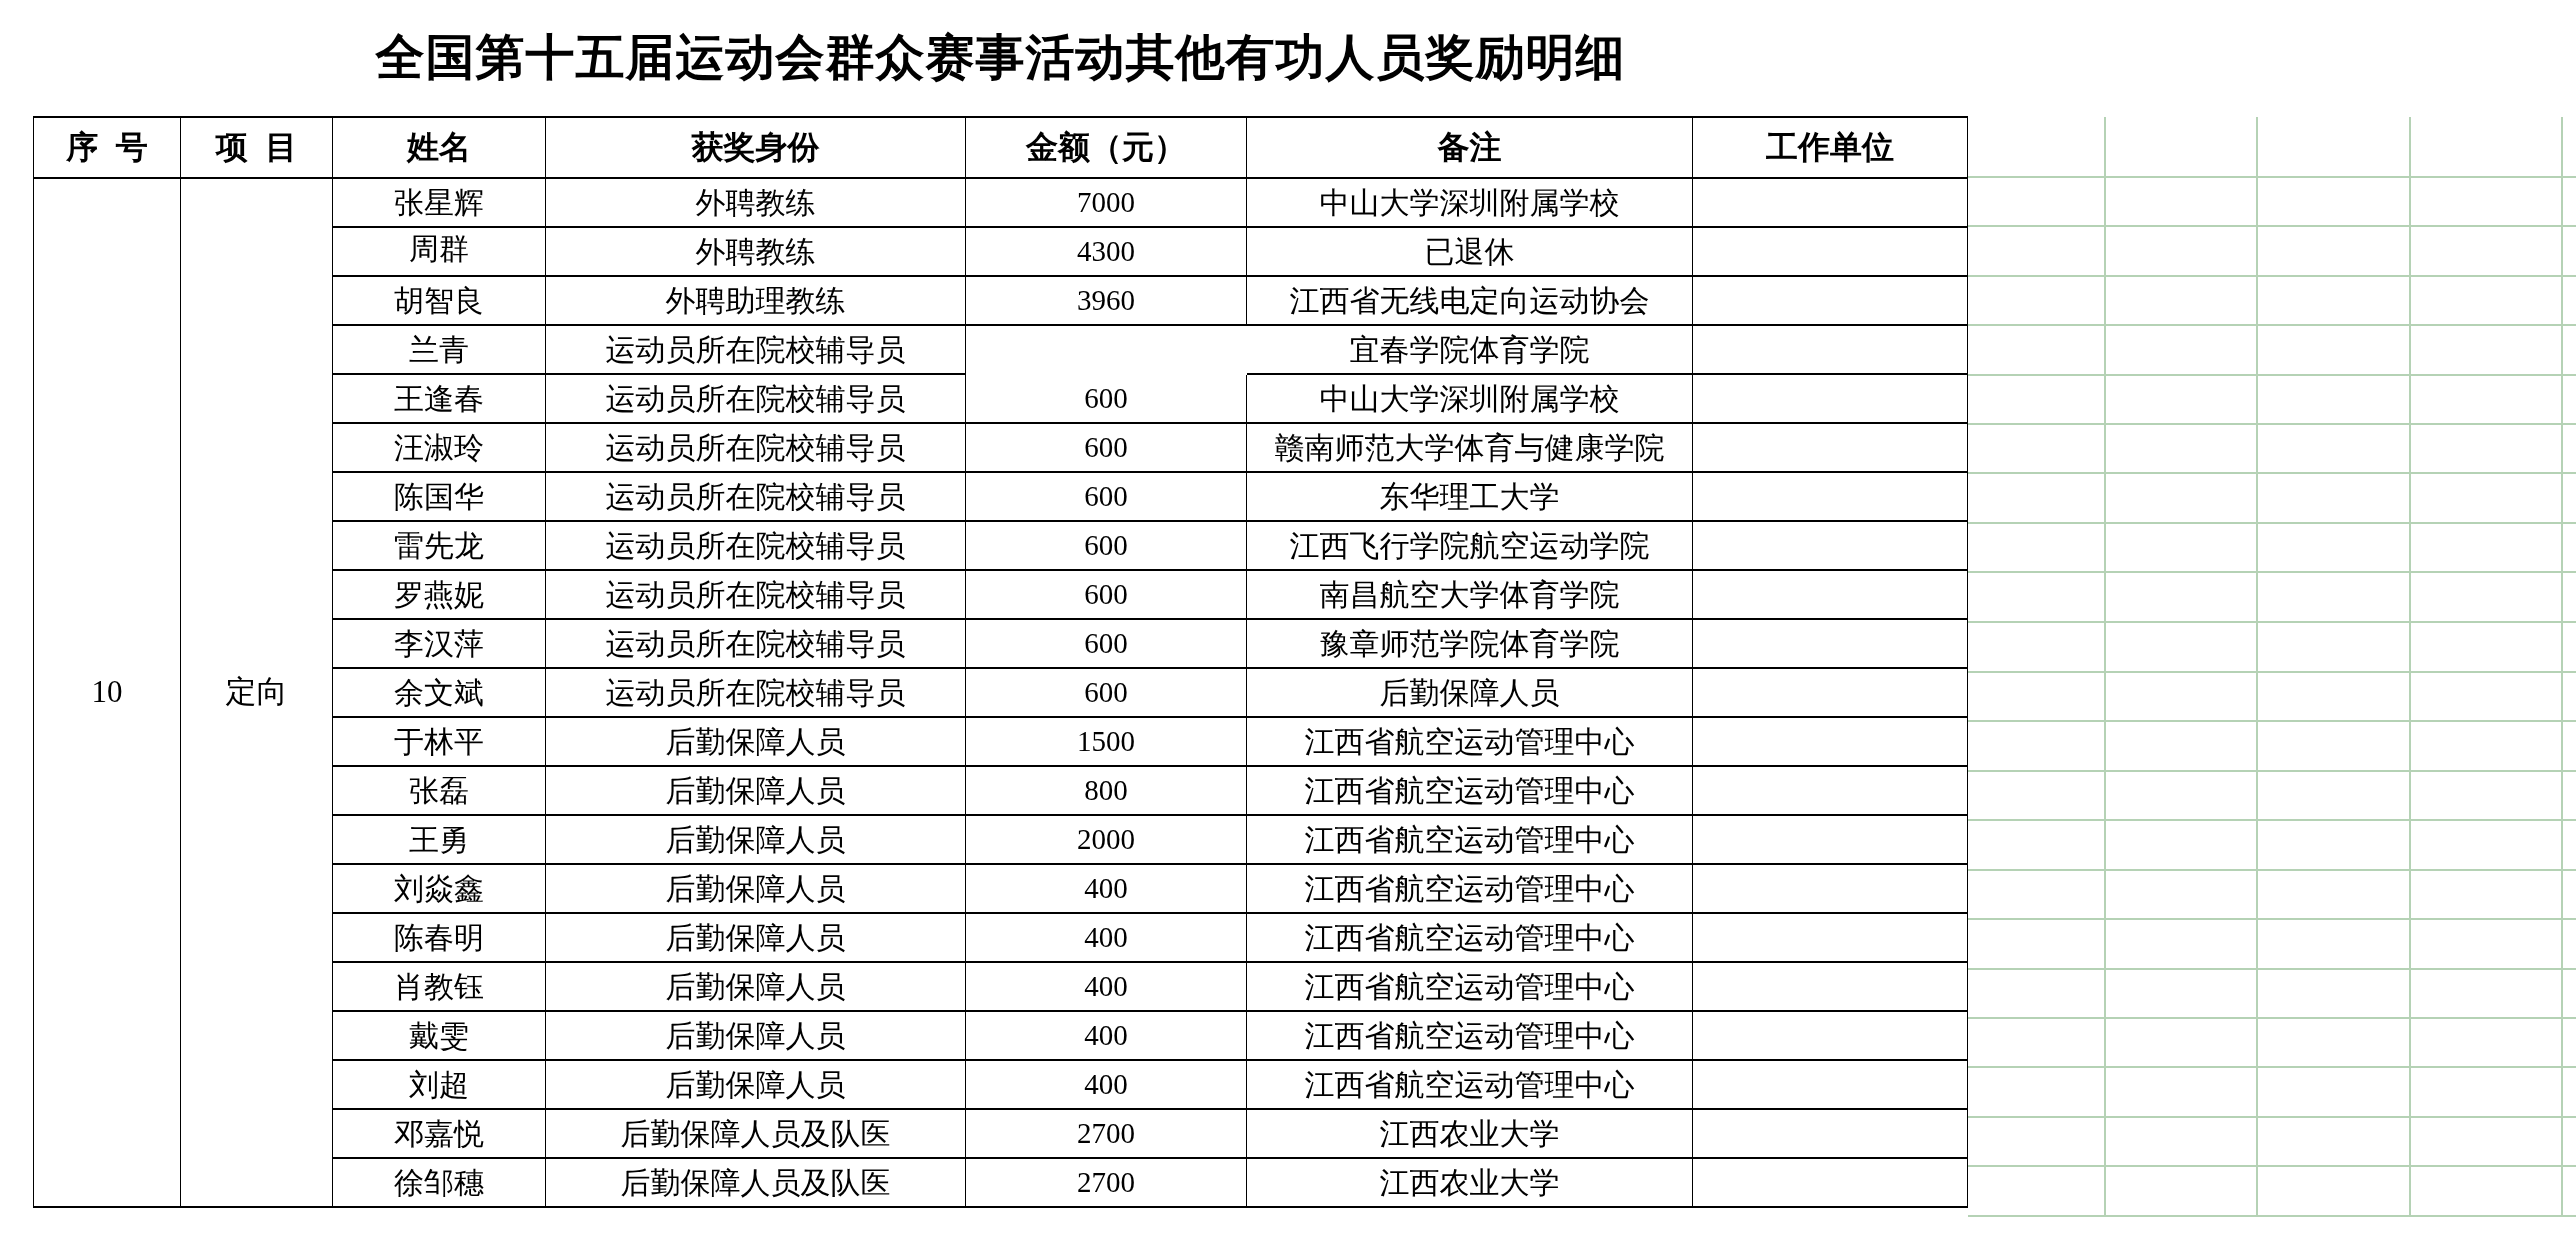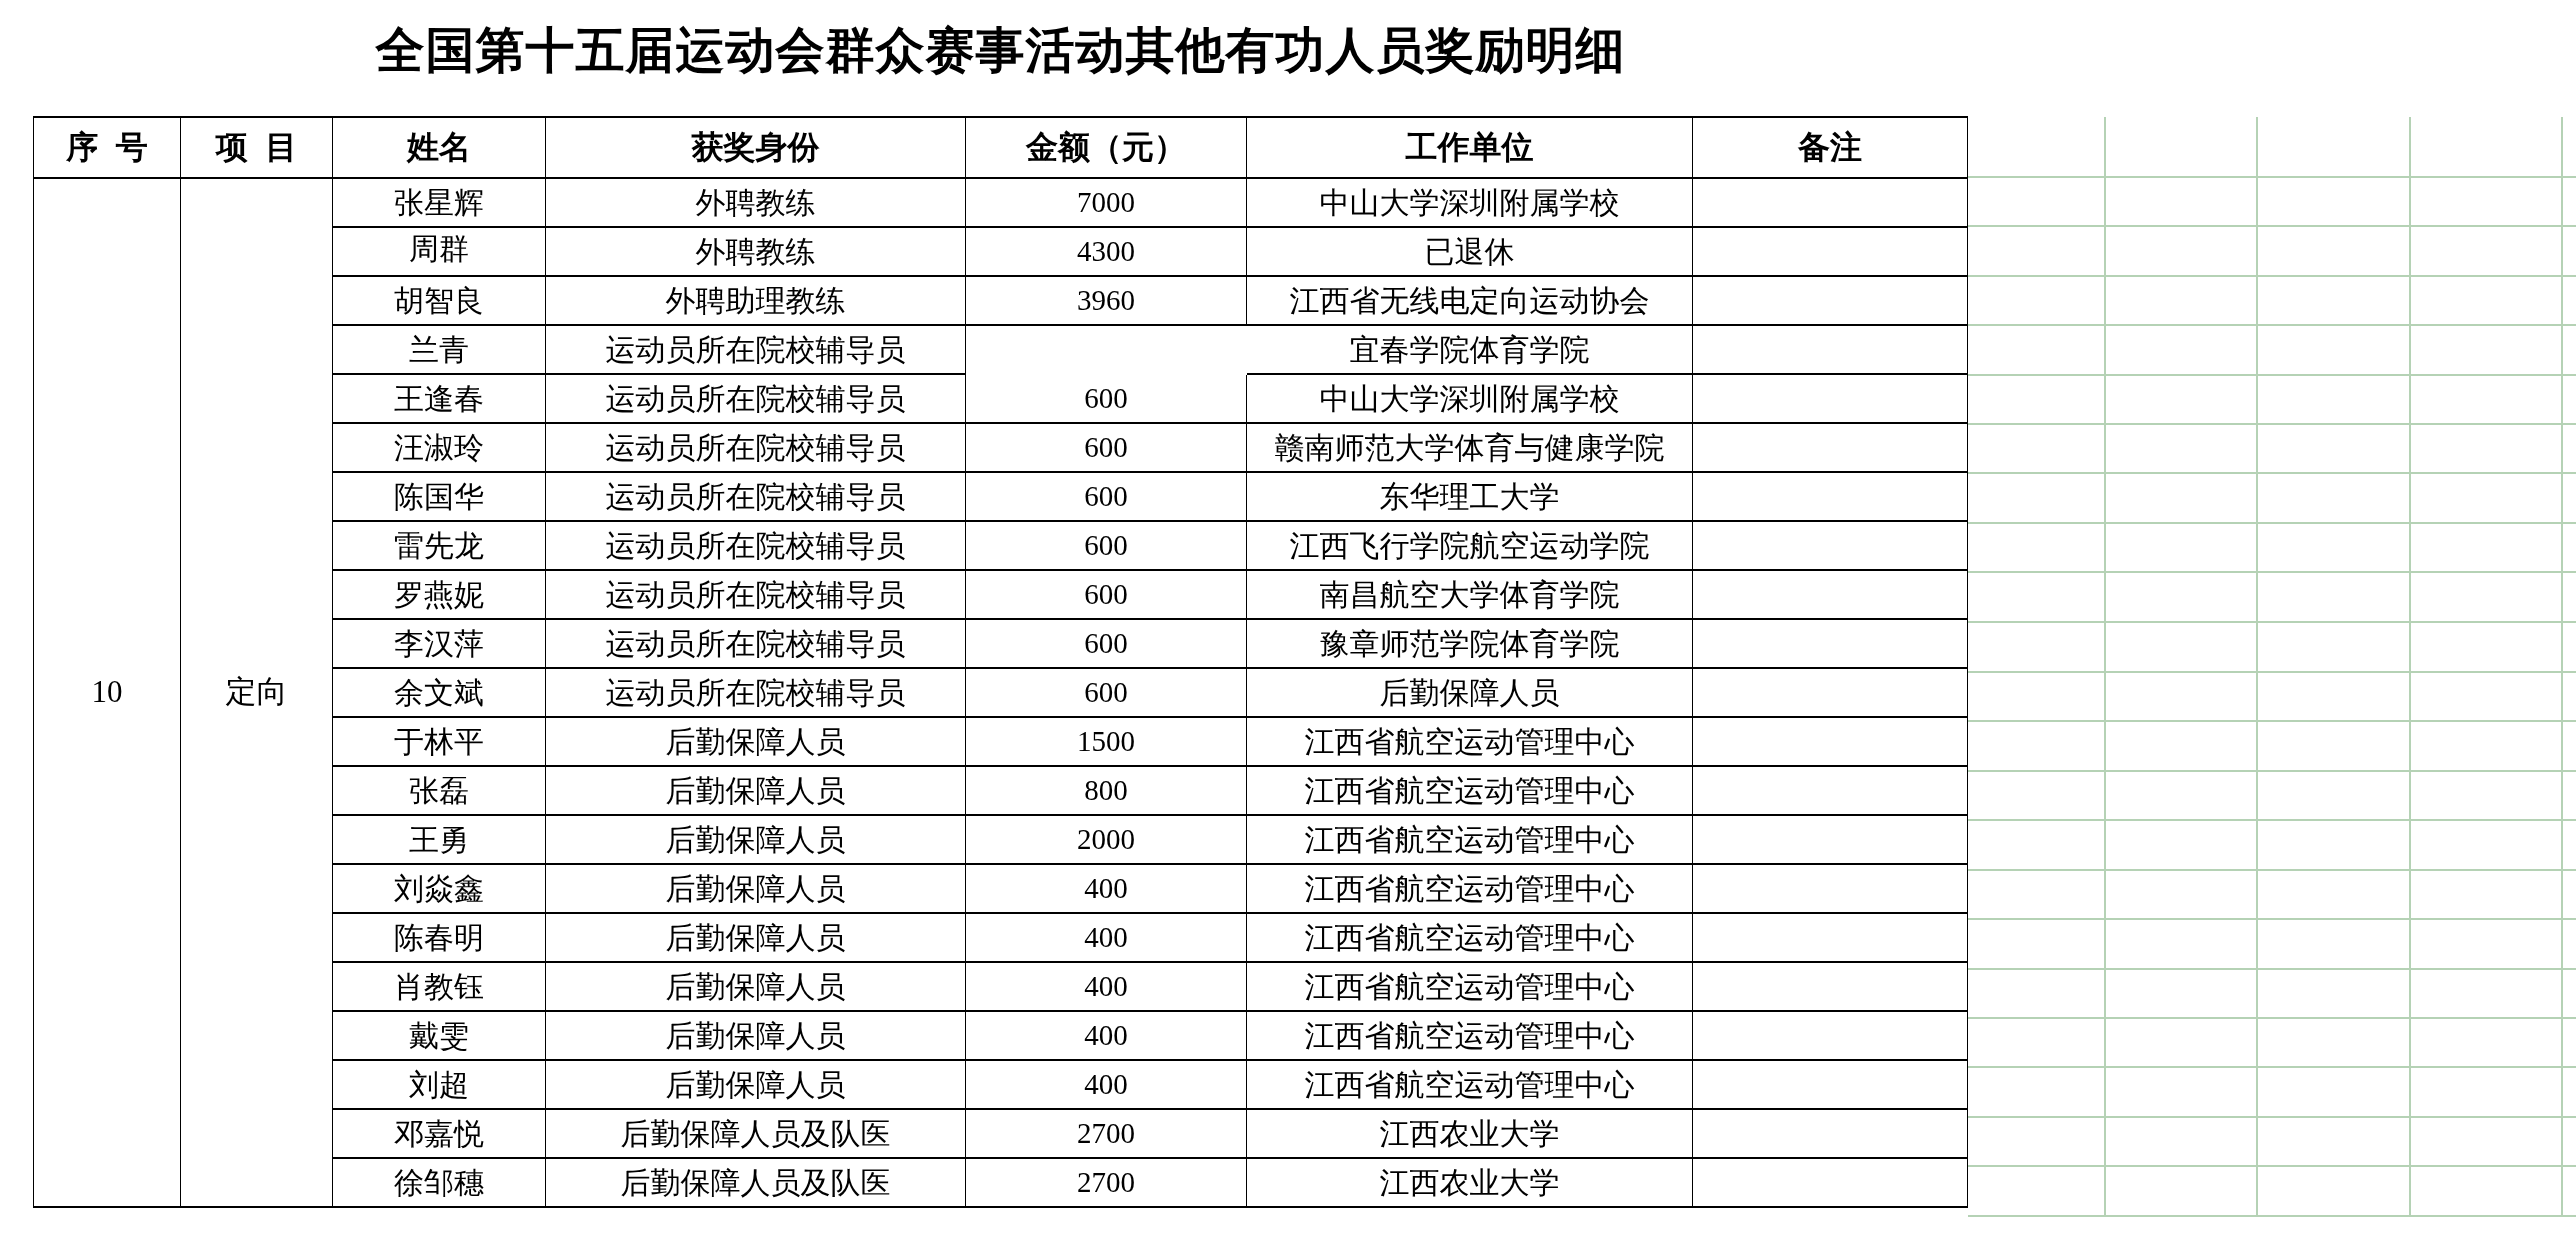--- a/index.html
+++ b/index.html
@@ -6,21 +6,21 @@
   #page-root{
     position:relative;
     width:3347px;height:1249px;
     background:#ffffff;
     font-family:"Liberation Serif","DejaVu Serif",serif;
     color:#000000;
     overflow:hidden;
   }
   .sheet-title{
     position:absolute;
-    left:33px;top:20px;width:1935px;height:62px;
+    left:33px;top:27px;width:1935px;height:62px;
     text-align:center;
     font-size:49px;line-height:62px;font-weight:bold;
     letter-spacing:1px;
     white-space:nowrap;
   }
   .reward-table{
     position:absolute;
     left:33px;top:116px;
     display:grid;
     grid-template-columns:147px 152px 213px 420px 281px 446px 275px;
@@ -53,22 +53,22 @@
 <div id="page-root">
 
   <div class="sheet-title">全国第十五届运动会群众赛事活动其他有功人员奖励明细</div>
 
   <div class="reward-table">
     <div class="cell hdr spread">序号</div>
     <div class="cell hdr spread">项目</div>
     <div class="cell hdr">姓名</div>
     <div class="cell hdr">获奖身份</div>
     <div class="cell hdr">金额（元）</div>
+    <div class="cell hdr">备注</div>
     <div class="cell hdr">工作单位</div>
-    <div class="cell hdr">备注</div>
 
   <div class="cell group" style="grid-area: 2 / 1 / span 21;">10</div>
       <div class="cell group" style="grid-area: 2 / 2 / span 21;">定向</div>
       <div class="cell " style="grid-area: 2 / 3;">张星辉</div>
       <div class="cell " style="grid-area: 2 / 4;">外聘教练</div>
       <div class="cell amount" style="grid-area: 2 / 5;">7000</div>
       <div class="cell " style="grid-area: 2 / 6;">中山大学深圳附属学校</div>
       <div class="cell " style="grid-area: 2 / 7;"></div>
       <div class="cell " style="grid-area: 3 / 3; font-family: Liberation Mono, monospace;">周群</div>
       <div class="cell " style="grid-area: 3 / 4;">外聘教练</div>

